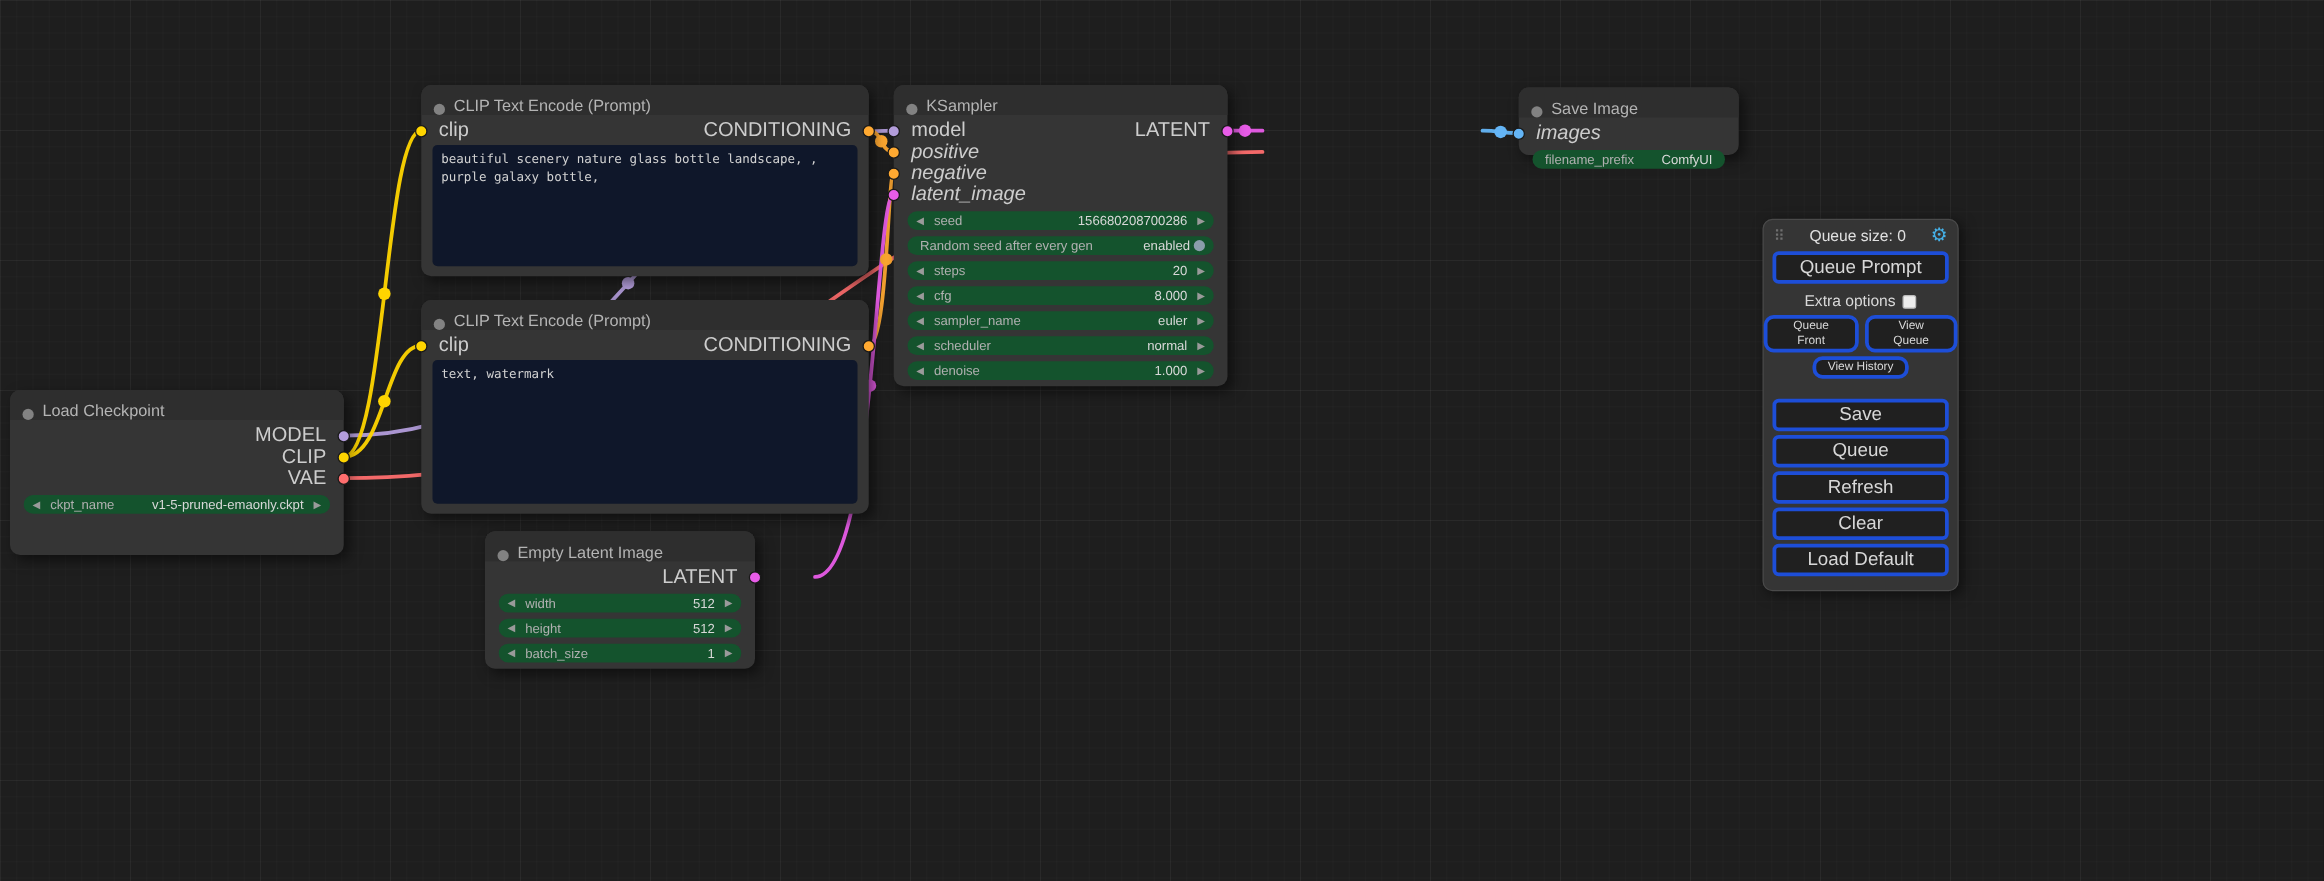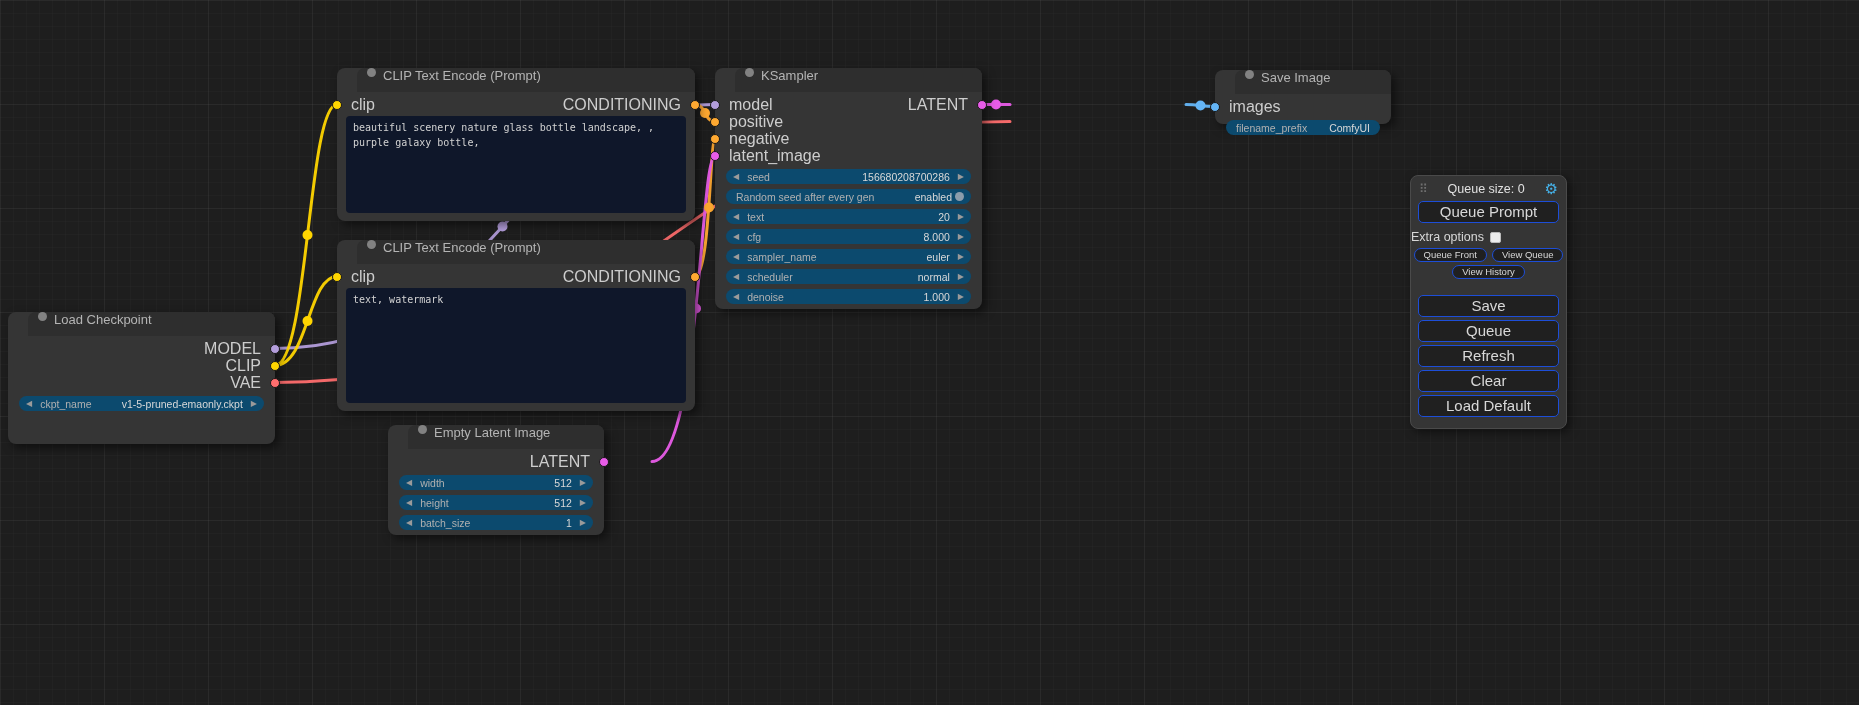--- a/index.html
+++ b/index.html
@@ -20,47 +20,46 @@
   svg.wires { position: absolute; left: 0; top: 0; width: 1859px; height: 705px; z-index: 1; }
   svg.wires path { fill: none; stroke-width: 3; stroke-linecap: round; opacity: .95; }
 
   .node {
     position: absolute; z-index: 2;
     background: #353535; border-radius: 8px;
     box-shadow: 4px 4px 10px rgba(0,0,0,.5);
     color: #cdcdcd;
   }
   .ntitle {
-    height: 24px; display: flex; align-items: flex-start; gap: 7px;
+    height: 24px; display: flex; align-items: flex-end; gap: 7px;
     background: #2e2e2e; border-radius: 8px 8px 0 0;
     padding: 0 10px; color: #b4b4b4; font-size: 13px; white-space: nowrap;
     cursor: move;
-    margin-left: 20px;
   }
   .ndot { width: 9px; height: 9px; border-radius: 50%; background: #828282; flex: none; cursor: pointer; }
 
   .slots { padding-top: 4px; }
   .srow { position: relative; height: 17px; display: flex; align-items: center; font-size: 16px; color: #cdcdcd; }
-  .srow.in  { padding-left: 14px; }
+  .srow.in  { padding-left: 14px; font-style: italic; }
   .srow.out { justify-content: flex-end; padding-right: 14px; }
   .srow.both { justify-content: space-between; padding: 0 14px; }
   .port { position: absolute; top: 3.5px; width: 10px; height: 10px; border-radius: 50%;
           border: 1px solid #191919; cursor: crosshair; }
   .port.pin  { left: -5px; }
   .port.pout { right: -5px; }
   .c-model  { background: #B39DDB; }
   .c-clip   { background: #FFD500; }
   .c-vae    { background: #FF6E6E; }
   .c-cond   { background: #FFA931; }
   .c-latent { background: #E85CE8; }
   .c-image  { background: #64B5F6; }
 
   .widget {
     height: 15px; margin: 5px 11px; padding: 0 7px;
-    background: #0c4a6e; border-radius: 8px;
+    background: #14532d; border-radius: 8px;
     display: flex; align-items: center;
     font-size: 10.5px; color: #b5b5b5; cursor: pointer; white-space: nowrap;
   }
   .widget .arr { font-size: 8px; color: #9a9a9a; line-height: 1; cursor: pointer; flex: none; }
   .widget .wl  { flex: 1; margin-left: 8px; text-align: left; color: #b0b0b0; overflow: hidden; }
   .widget .wv  { margin-right: 8px; color: #d8d8d8; text-align: left; }
   .widget.noarrow .wl { margin-left: 3px; }
   .widget.noarrow .wv { margin-right: 3px; }
   .widget .togdot { width: 9px; height: 9px; border-radius: 50%; background: #8b9cab; flex: none; }
 
@@ -78,25 +77,25 @@
     background: #353535; border: 1px solid #4a4a4a; border-radius: 8px;
     box-shadow: 3px 3px 10px rgba(0,0,0,.5); padding-bottom: 8px;
   }
   .qhead { display: flex; align-items: center; padding: 5px 8px 2px; }
   .qhandle { color: #6f6f6f; font-size: 12px; cursor: grab; flex: none; }
   .qsize { flex: 1; text-align: center; color: #e0e0e0; font-size: 12.5px; }
   .qgear { color: #45b1e8; font-size: 15px; cursor: pointer; flex: none; line-height: 1; }
   button.qbtn {
     display: block; width: 141px; margin: 3px auto;
     background: #202020; color: #d8d8d8;
-    border: 1px solid #1d4ed8; border-radius: 5px;
+    border: 3px solid #1d4ed8; border-radius: 5px;
     font-size: 15px; line-height: 20px; cursor: pointer;
     font-family: "Liberation Sans", sans-serif;
   }
-  .qextra { display: flex; align-items: center; justify-content: flex-start; gap: 6px;
+  .qextra { display: flex; align-items: center; justify-content: center; gap: 6px;
             margin: 7px 0 4px; color: #d8d8d8; font-size: 12.5px; }
   .qcheck { width: 11px; height: 11px; background: #ededed; border: 1px solid #bbb; border-radius: 2px; cursor: pointer; }
   .qsmallrow { display: flex; justify-content: center; gap: 5px; margin: 3px 0; }
   button.qbtn.sm { display: inline-block; width: auto; padding: 0 9px;
                    font-size: 9.5px; line-height: 12px; border-radius: 8px; margin: 0; }
   .qgap { height: 10px; }
 </style>
 </head>
 <body>
 
@@ -244,21 +243,21 @@
       <span class="wv">156680208700286</span>
       <span class="arr">▶</span>
     </div>
     <div class="widget noarrow">
       <span class="wl">Random seed after every gen</span>
       <span class="wv">enabled</span>
       <span class="togdot"></span>
     </div>
     <div class="widget">
       <span class="arr">◀</span>
-      <span class="wl">text</span>
+      <span class="wl">steps</span>
       <span class="wv">20</span>
       <span class="arr">▶</span>
     </div>
     <div class="widget">
       <span class="arr">◀</span>
       <span class="wl">cfg</span>
       <span class="wv">8.000</span>
       <span class="arr">▶</span>
     </div>
     <div class="widget">

